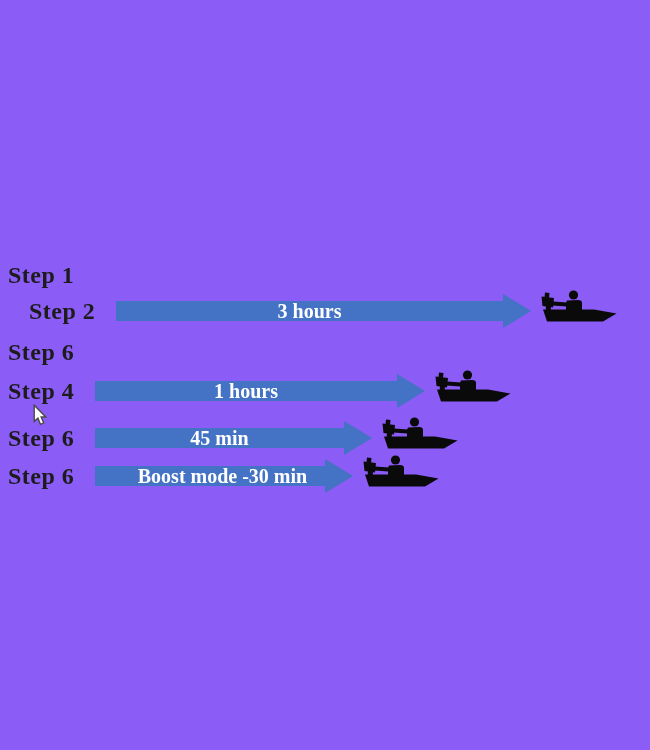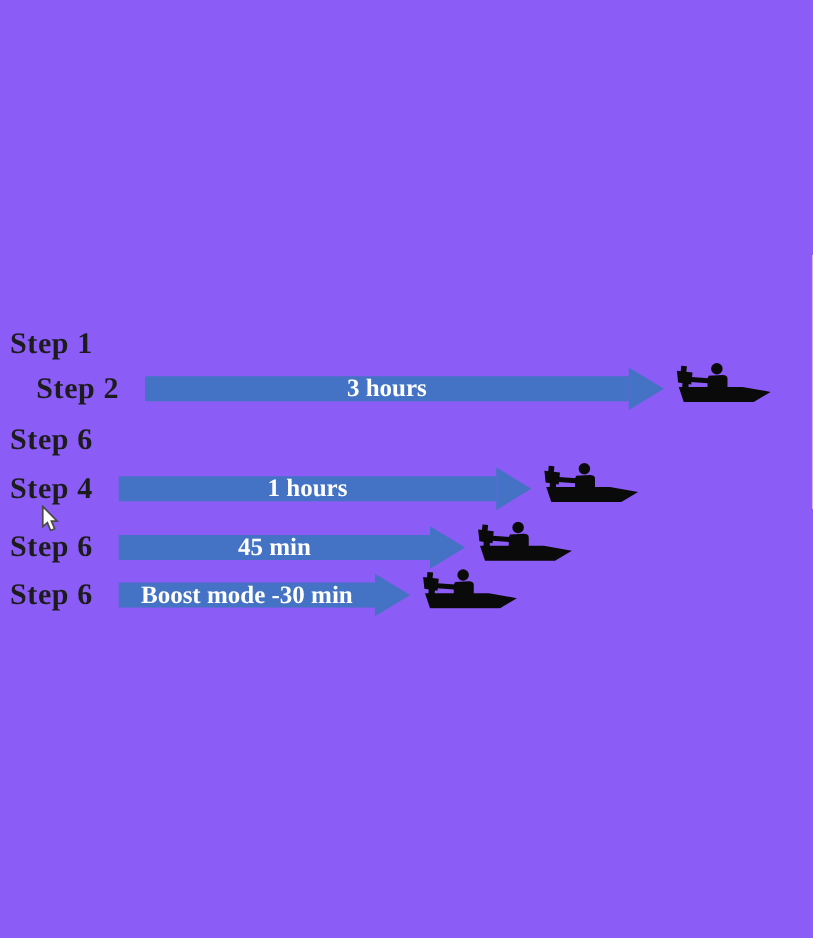--- a/index.html
+++ b/index.html
@@ -44,21 +44,21 @@
     align-items:center;
   }
   .bar{
     height:20px;
     background:#4472C4;
     display:flex;
     align-items:center;
     justify-content:center;
   }
   .r1 .bar{width:435px;} .r2 .bar{width:387px;} .r3 .bar{width:339px;}
-  .r4 .bar{width:302px;text-align:right;} .r5 .bar{width:249px;text-align:right;} .r6 .bar{width:205px;}
+  .r4 .bar{width:302px;text-align:right;} .r5 .bar{width:249px;text-align:right;} .r6 .bar{width:205px;padding-left:25px;}
   .bar-text{
     color:#ffffff;
     font-size:20px;
     font-weight:600;
     white-space:nowrap;
     line-height:20px;
   }
   .head{
     width:0;
     height:0;

